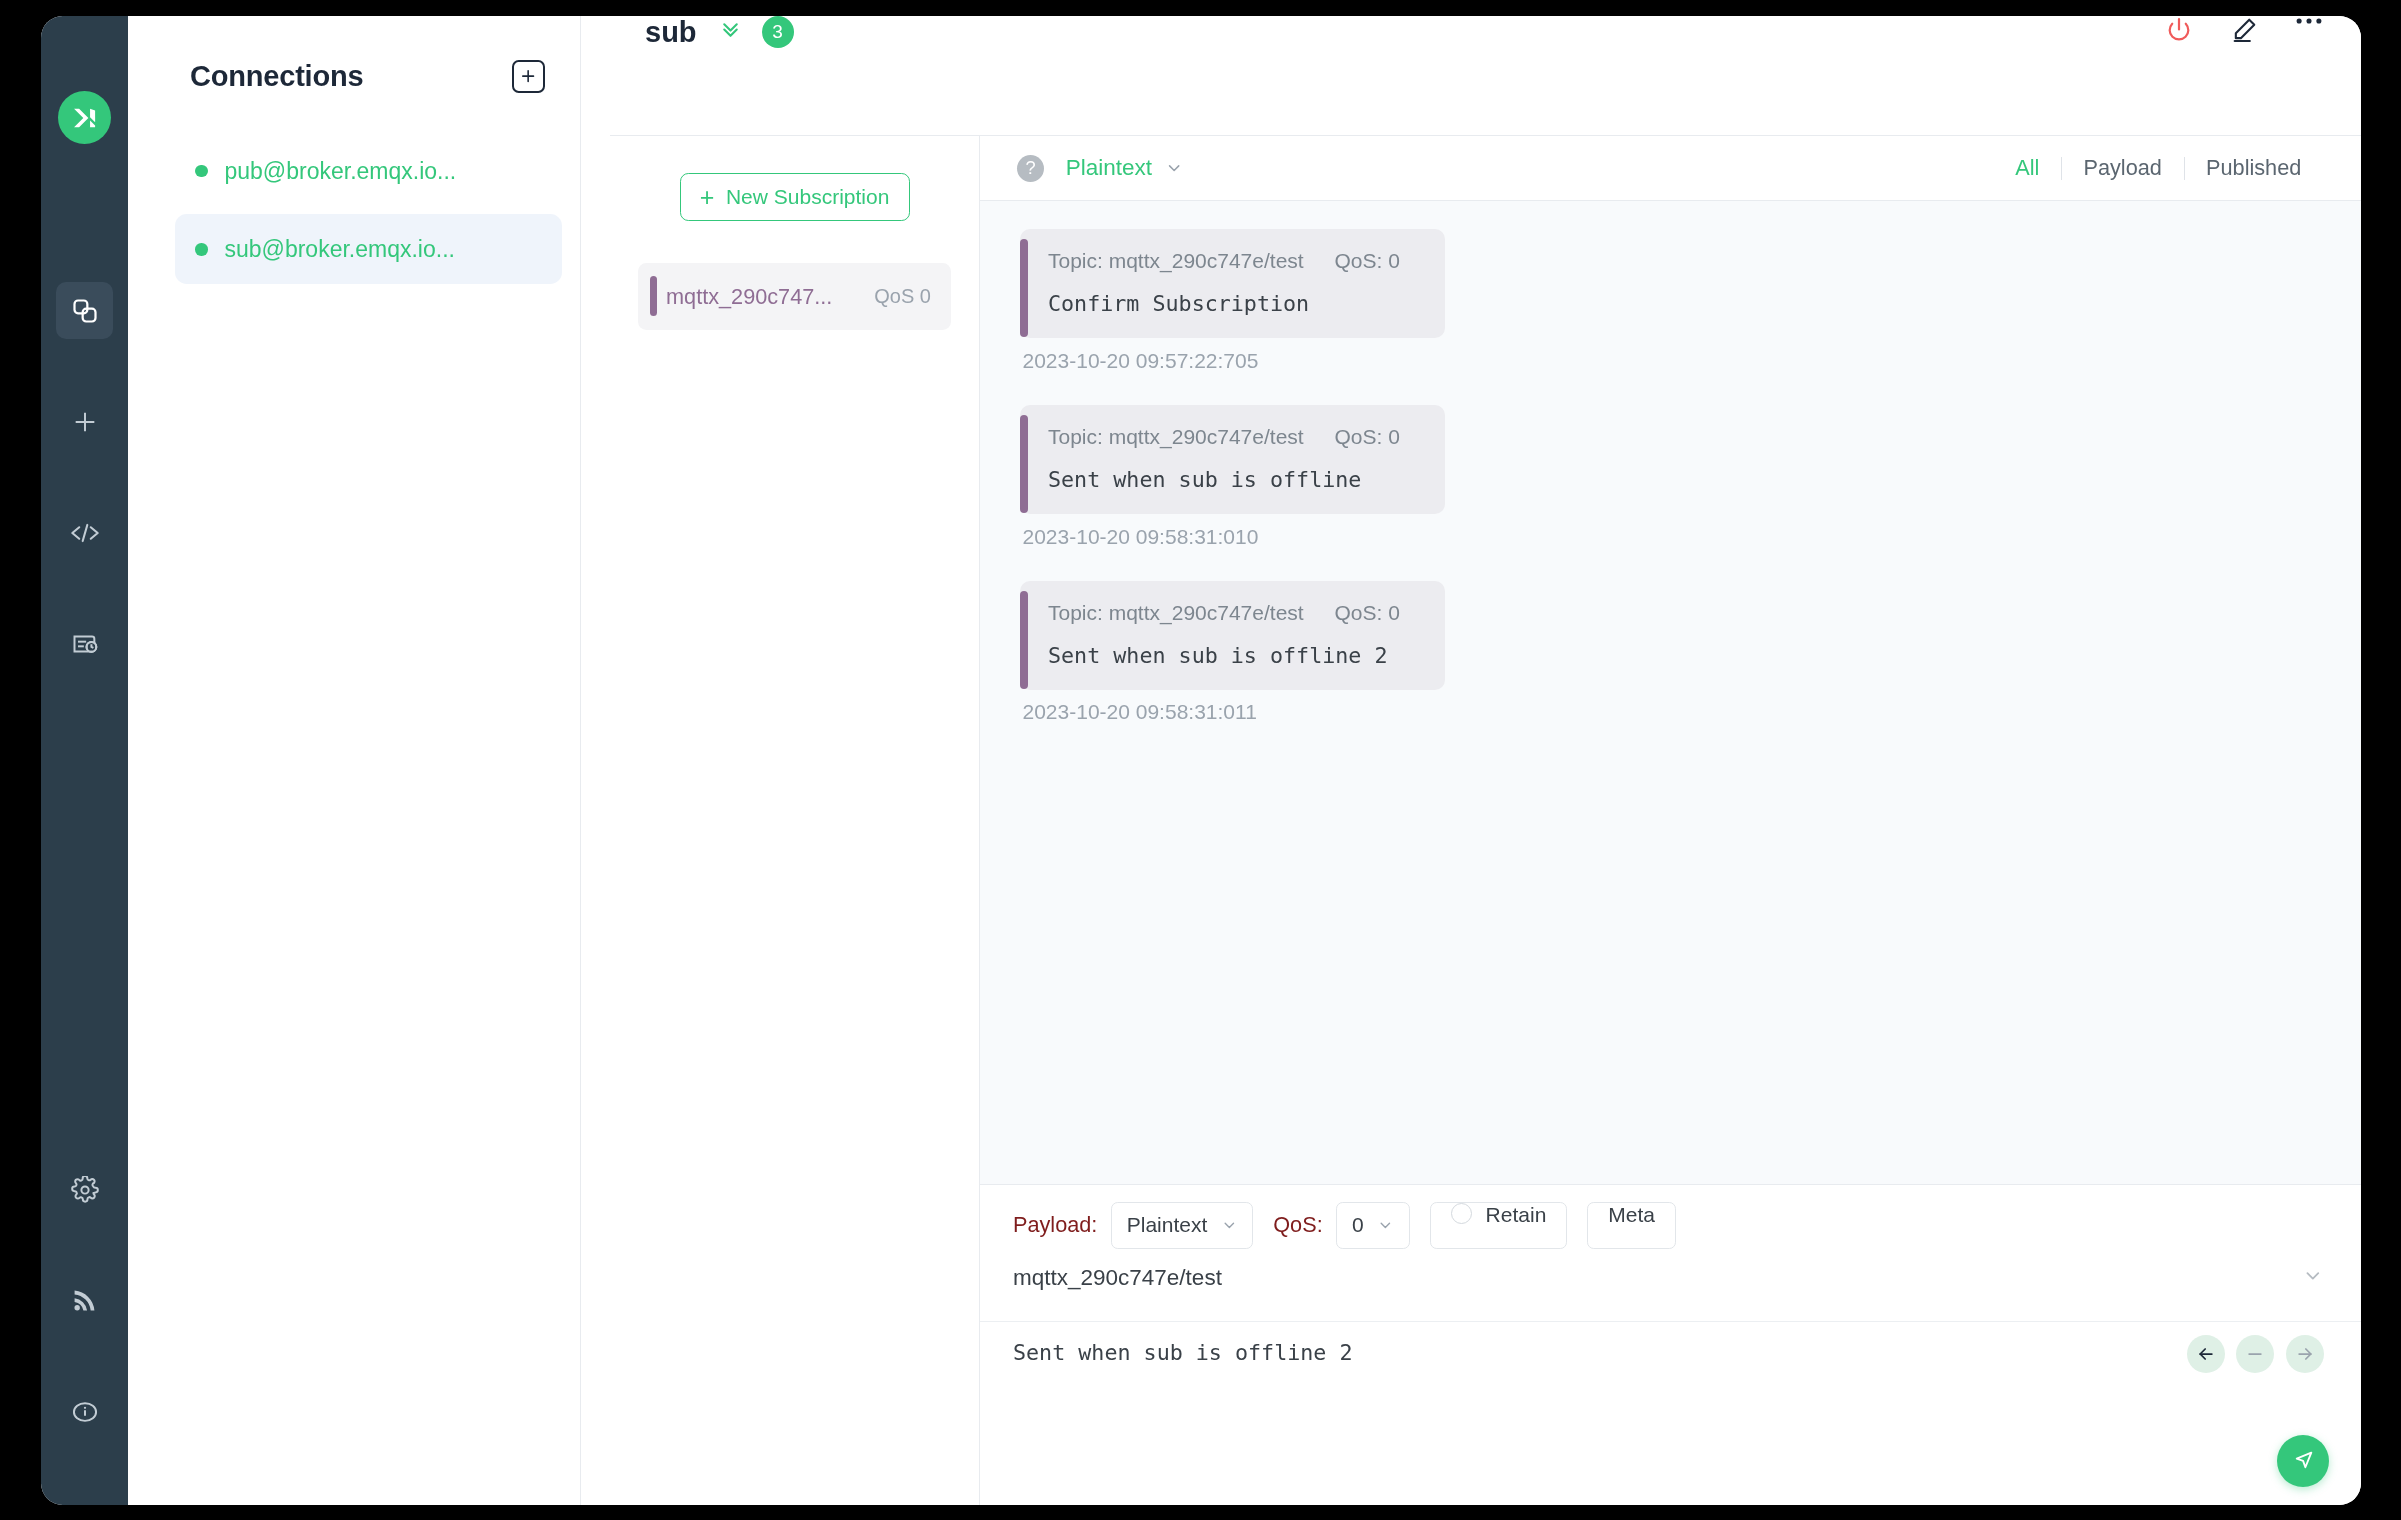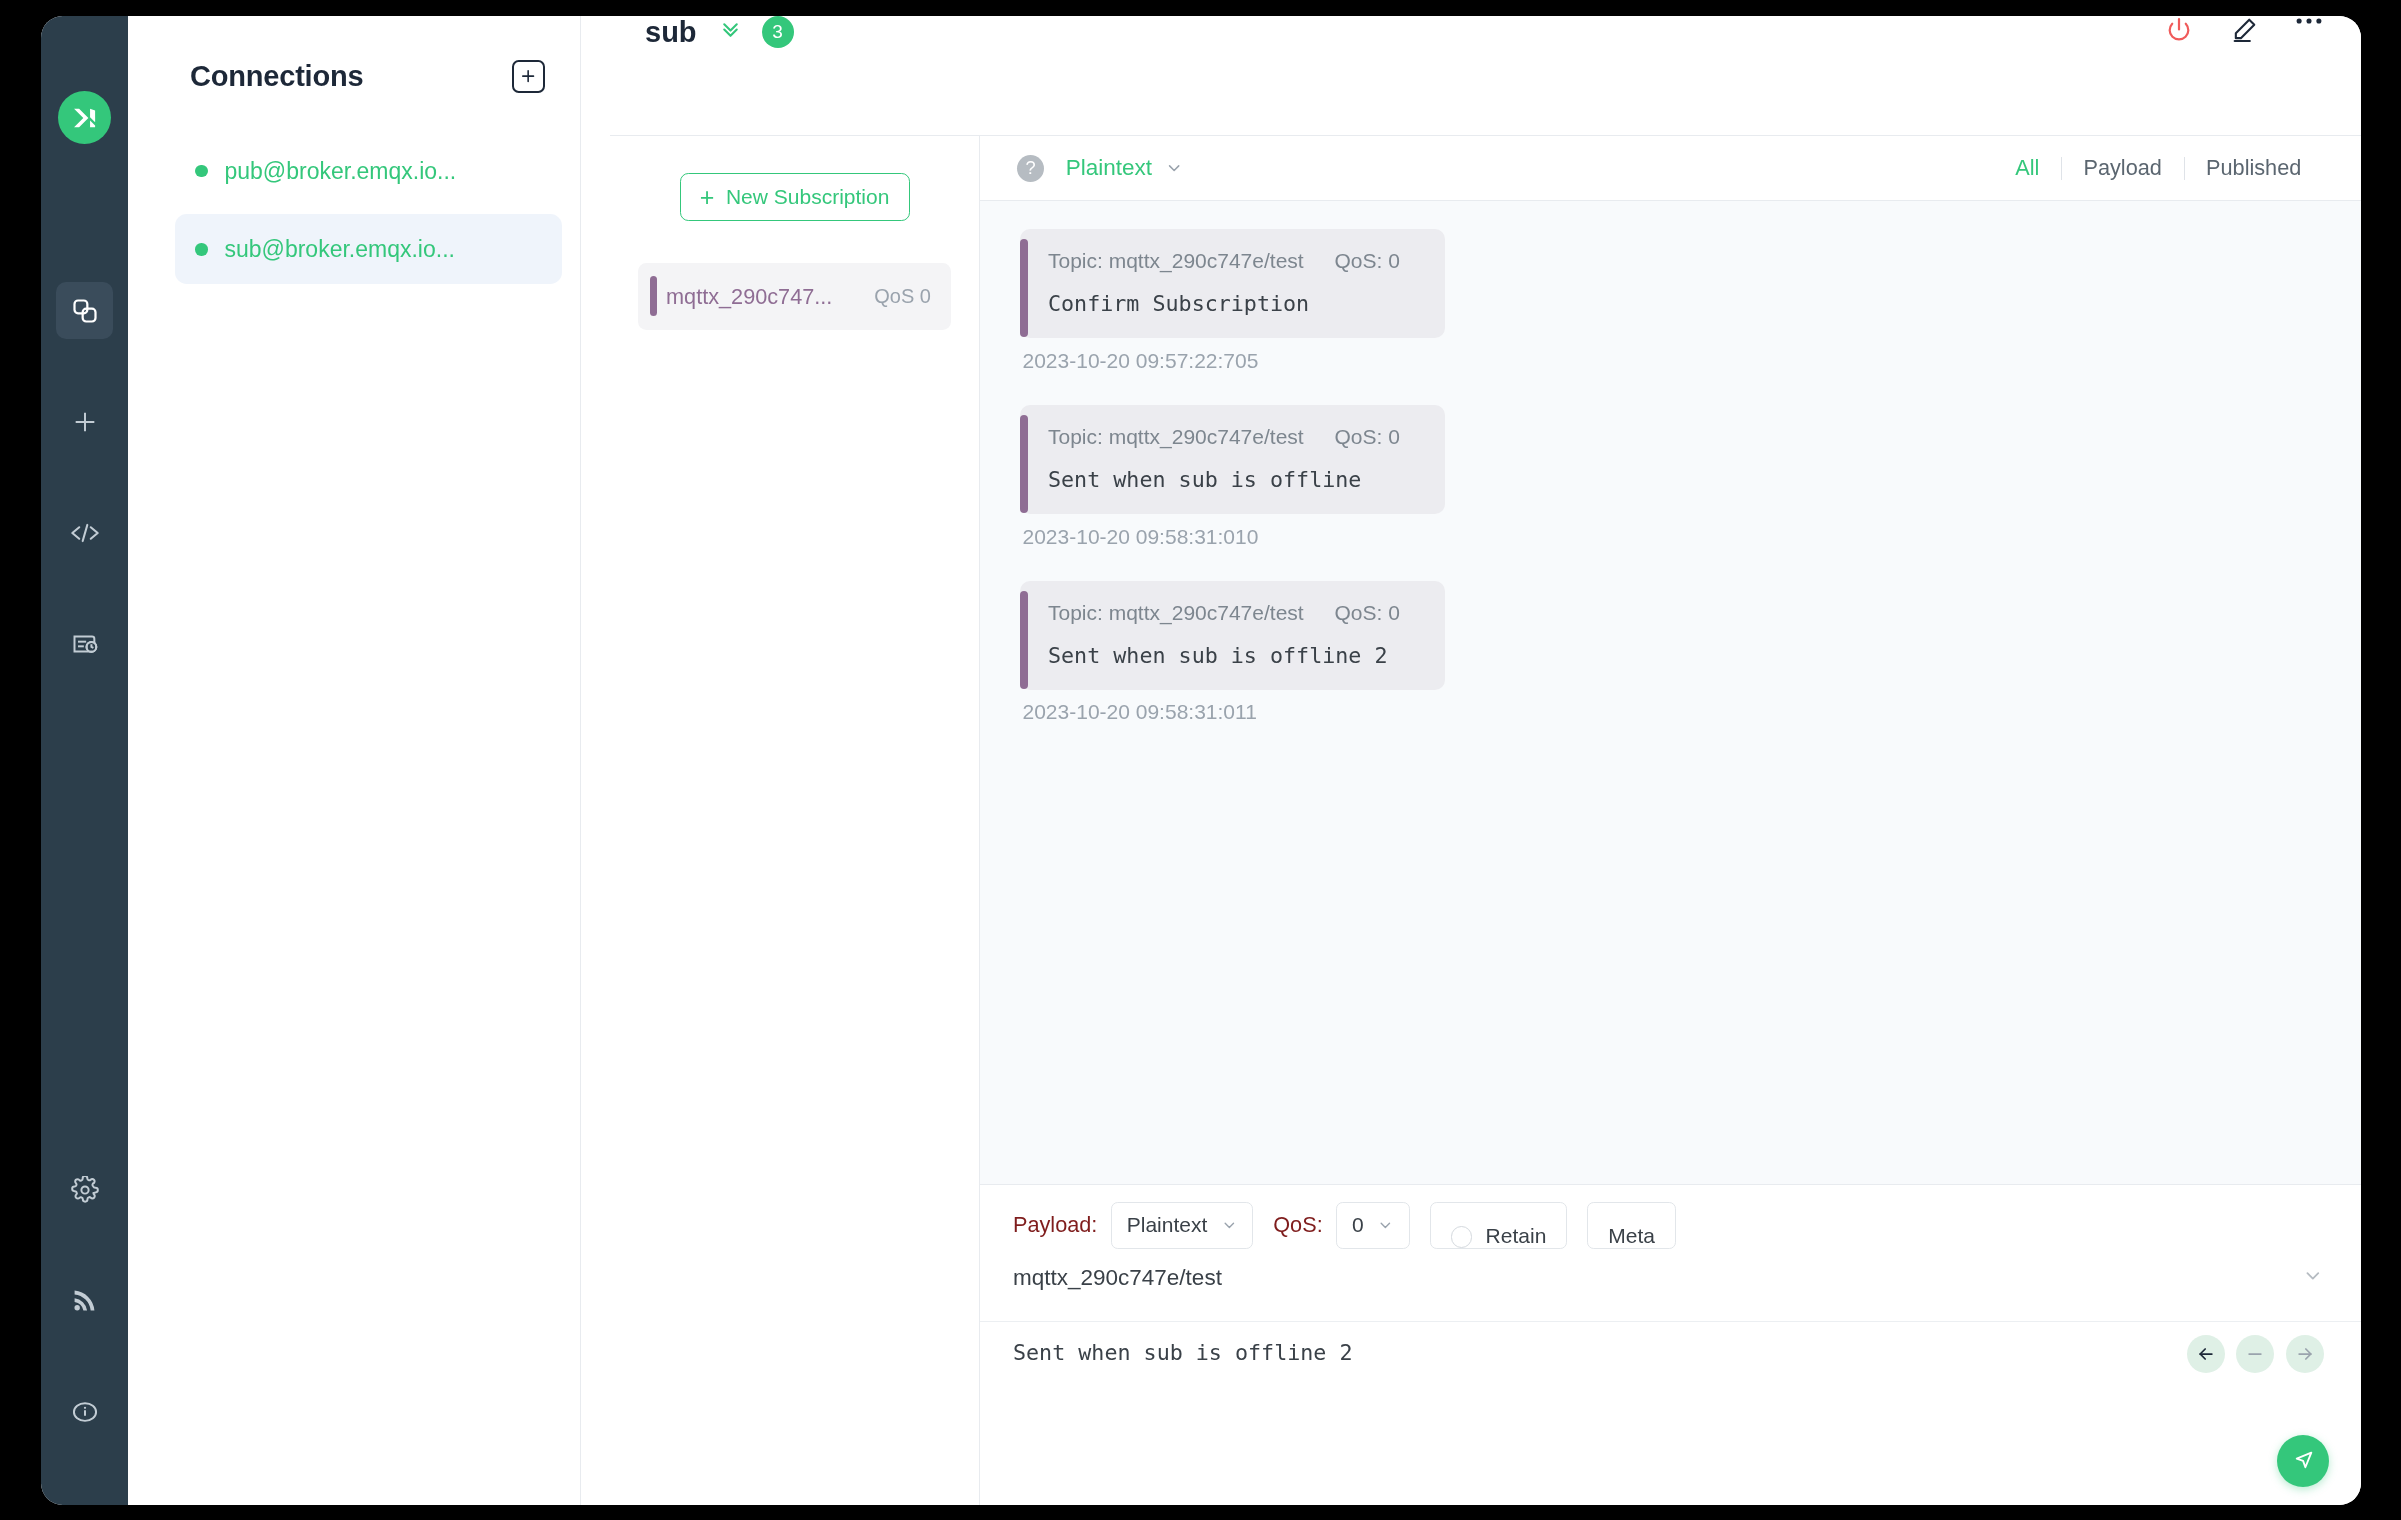--- a/index.html
+++ b/index.html
@@ -235,21 +235,21 @@
     padding: 0 15px;
     font-size: 21px; color: #3a4148;
     background: #ffffff;
   }
   .pub-select .chev { margin-left: 13.3px; display:flex; color:#9aa3ad; }
   .pub-gap { width: 20px; }
   .pub-btn {
     height: 47px;
     border: 0.8px solid #e2e6ea;
     border-radius: 6.7px;
-    display: flex; align-items: flex-end; justify-content: center;
+    display: flex; align-items: flex-start; justify-content: center;
     padding: 0 20px;
     font-size: 21px; color: #3a4148;
     background: #ffffff;
   }
   .radio-circle {
     width: 21.7px; height: 21.7px;
     border: 1.2px solid #d4d9de;
     border-radius: 50%;
     margin-right: 13.3px;
   }

